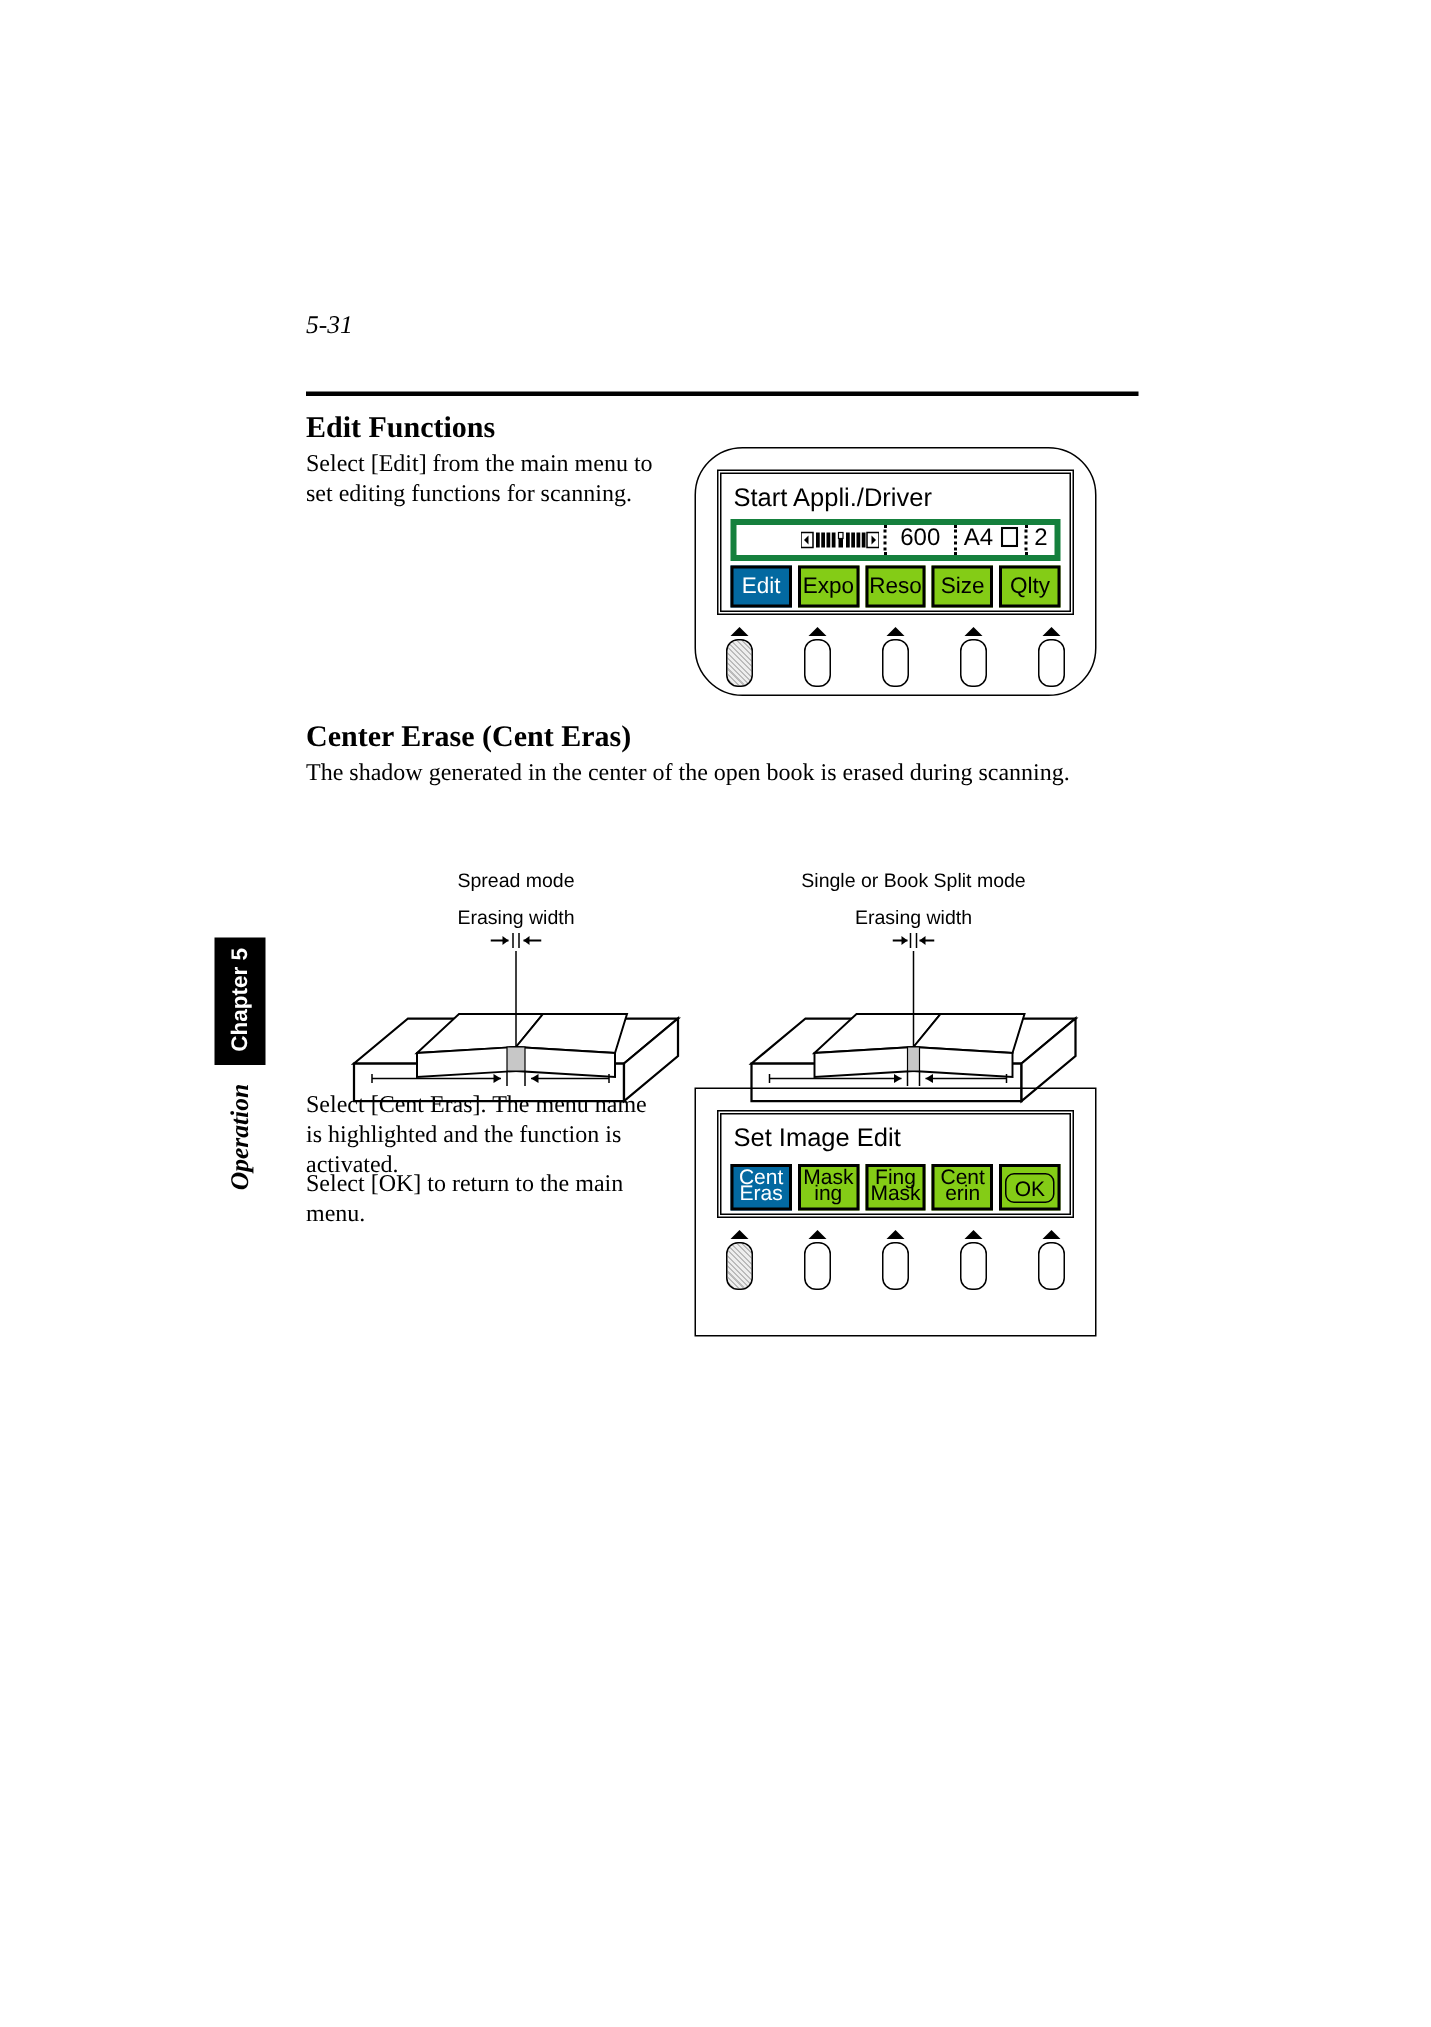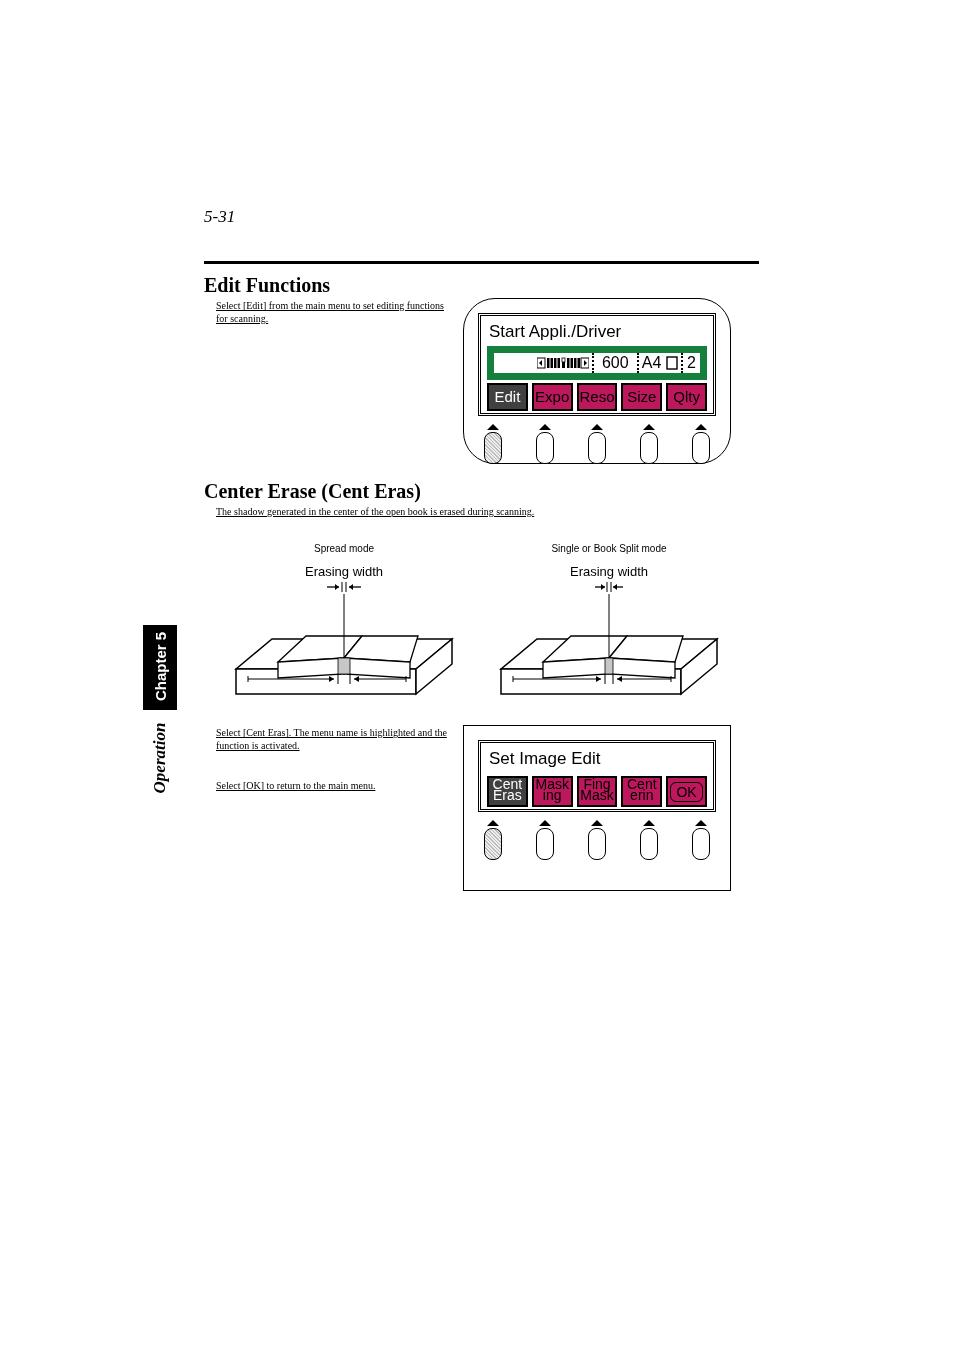--- a/index.html
+++ b/index.html
@@ -38,25 +38,24 @@
     background: #000;
   }
   .section-heading {
     position: absolute;
     left: 204px;
     font-weight: bold;
     font-size: 20px;
   }
   .body-text {
     position: absolute;
-    left: 216px;
-    font-size: 10px;
+    left: 204px;
+    font-size: 16px;
     line-height: 1.25;
     width: 240px;
-    text-decoration: underline;
   }
   .body-text.wide {
     width: 555px;
   }
   .sidebar-tab {
     position: absolute;
     left: 143px;
     top: 625px;
     width: 34px;
     height: 175px;
@@ -114,23 +113,22 @@
   }
   .lcd {
     border: 3px double #000;
     padding: 4px 6px 2px 6px;
   }
   .lcd-title {
     font-size: 17px;
     padding: 2px 2px 4px 2px;
   }
   .status-row {
-    border: 7px solid #15803d;
-    display: flex;
-    align-items: center;
+    border: 4px solid #15803d;
+    display: flex;
     height: 20px;
     padding-left: 40px;
   }
   .status-row .glyphs {
     flex: none;
     display: flex;
     align-items: center;
     padding: 0 3px;
     gap: 1px;
   }
@@ -156,31 +154,31 @@
     margin-top: 3px;
     justify-content: space-between;
   }
   .softkey {
     border: 2px solid #000;
     flex: 1;
     height: 24px;
     font-size: 15px;
     line-height: 24px;
     text-align: center;
-    background: #be185d;
+    background: #84cc16;
     position: relative;
   }
   .softkey.two-line {
     line-height: 11px;
     font-size: 14px;
     padding-top: 1px;
     height: 26px;
   }
   .softkey.selected {
-    background: #404040;
+    background: #0369a1;
     color: #fff;
   }
   .softkey.ok-wrap {
     border: 2px solid #000;
     display: flex;
     align-items: center;
     justify-content: center;
   }
   .ok-inner {
     border: 1.5px solid #000;
@@ -225,21 +223,21 @@
     left: 204px;
     width: 555px;
   }
   .diagram-col {
     position: absolute;
     text-align: center;
     font-family: Arial, sans-serif;
   }
   .diagram-col.left { left: 30px; width: 220px; top: 0; }
   .diagram-col.right { left: 295px; width: 220px; top: 0; }
-  .mode-label { font-size: 10px; margin-bottom: 10px; }
+  .mode-label { font-size: 13px; margin-bottom: 10px; margin-top: 36px; }
   .erase-label { font-size: 13px; margin-bottom: 2px; }
   .arrows-in {
     display: flex;
     justify-content: center;
     align-items: center;
     gap: 4px;
     height: 12px;
     margin-bottom: 1px;
   }
 

